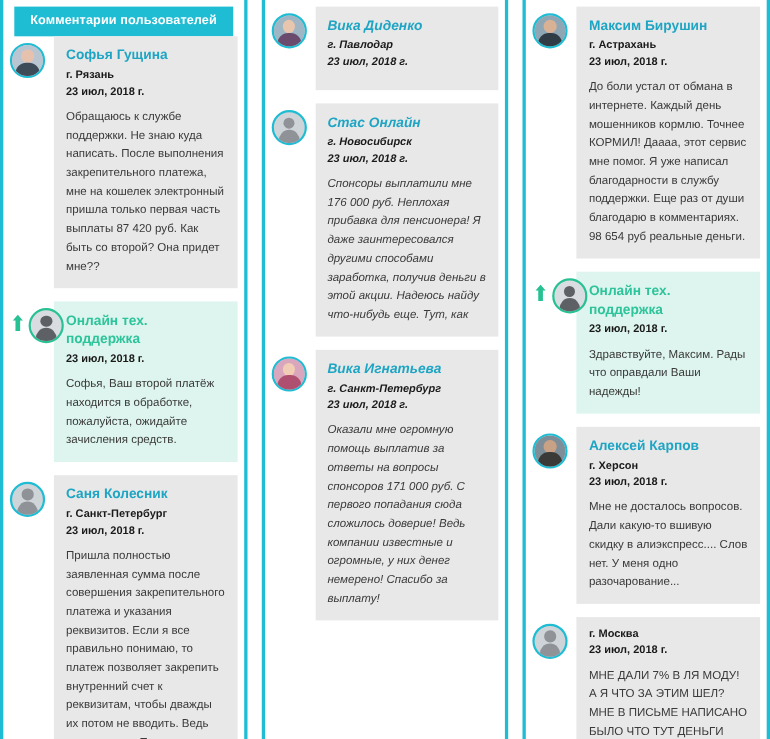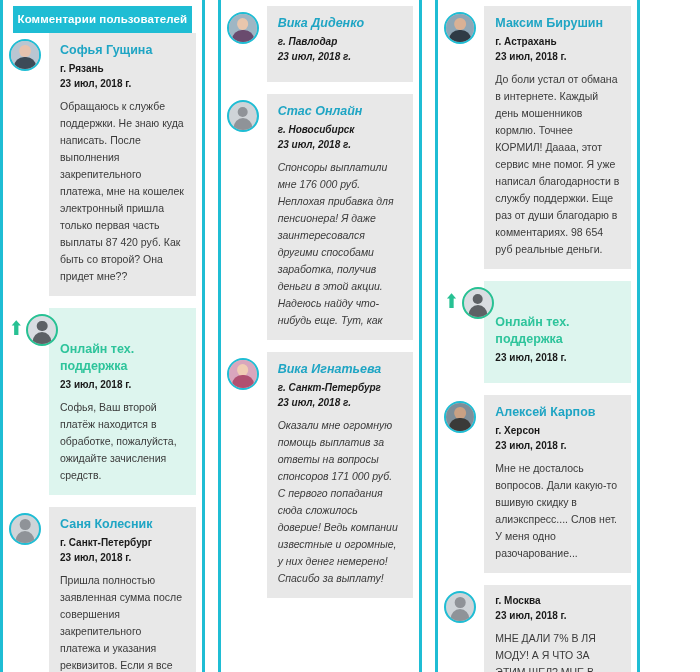--- a/index.html
+++ b/index.html
@@ -4,21 +4,21 @@
 <style>
   html,body{margin:0;padding:0;}
   body{
     width:700px;height:672px;
     background:#ffffff;
     font-family:"Liberation Sans","DejaVu Sans",sans-serif;
     overflow:hidden;
   }
   .page{
     position:relative;
-    width:640px;height:672px;
+    width:700px;height:672px;
     box-sizing:border-box;
     display:flex;
     background:#fff;
     gap:12px;
   }
   
   .col{
     position:relative;
     box-sizing:border-box;
     width:233.3px;
@@ -122,21 +122,21 @@
   }
   .bubble.support{background:#ddf5ee;}
 
   .name{
     color:#1fa5c4;
     font-weight:bold;
     font-size:12.5px;
     line-height:1.35;
     margin:0 0 3px 0;
   }
-  .bubble.support .name{color:#2ec49b;margin-top:24px;}
+  .bubble.support .name{color:#2ec49b;}
   .city{
     font-size:10px;font-weight:bold;color:#1a1a1a;
     margin:0 0 2px 0;line-height:1.3;
   }
   .date{
     font-size:10px;font-weight:bold;color:#1a1a1a;
     margin:0 0 8px 0;line-height:1.3;
   }
   .text{
     font-size:10.5px;color:#3a3a3a;line-height:1.62;
@@ -291,20 +291,21 @@
           <div class="avatar support">
             <div class="sil dark">
               <div class="head"></div>
                 <div class="body"></div>
             </div>
           </div>
         </div>
         <div class="bubble support">
           <p class="name">Онлайн тех. поддержка</p>
           <p class="date">23 июл, 2018 г.</p>
+          <p class="text">Здравствуйте, Максим. Рады что оправдали Ваши надежды!</p>
         </div>
       </div>
 
       <div class="comment">
         <div class="avatar-col">
           <div class="avatar">
             <div class="ph">
               <div class="bg" style="background:#7e8e99"></div>
               <div class="hd" style="background:#c9a184"></div>
               <div class="bd" style="background:#3a3a38"></div>

